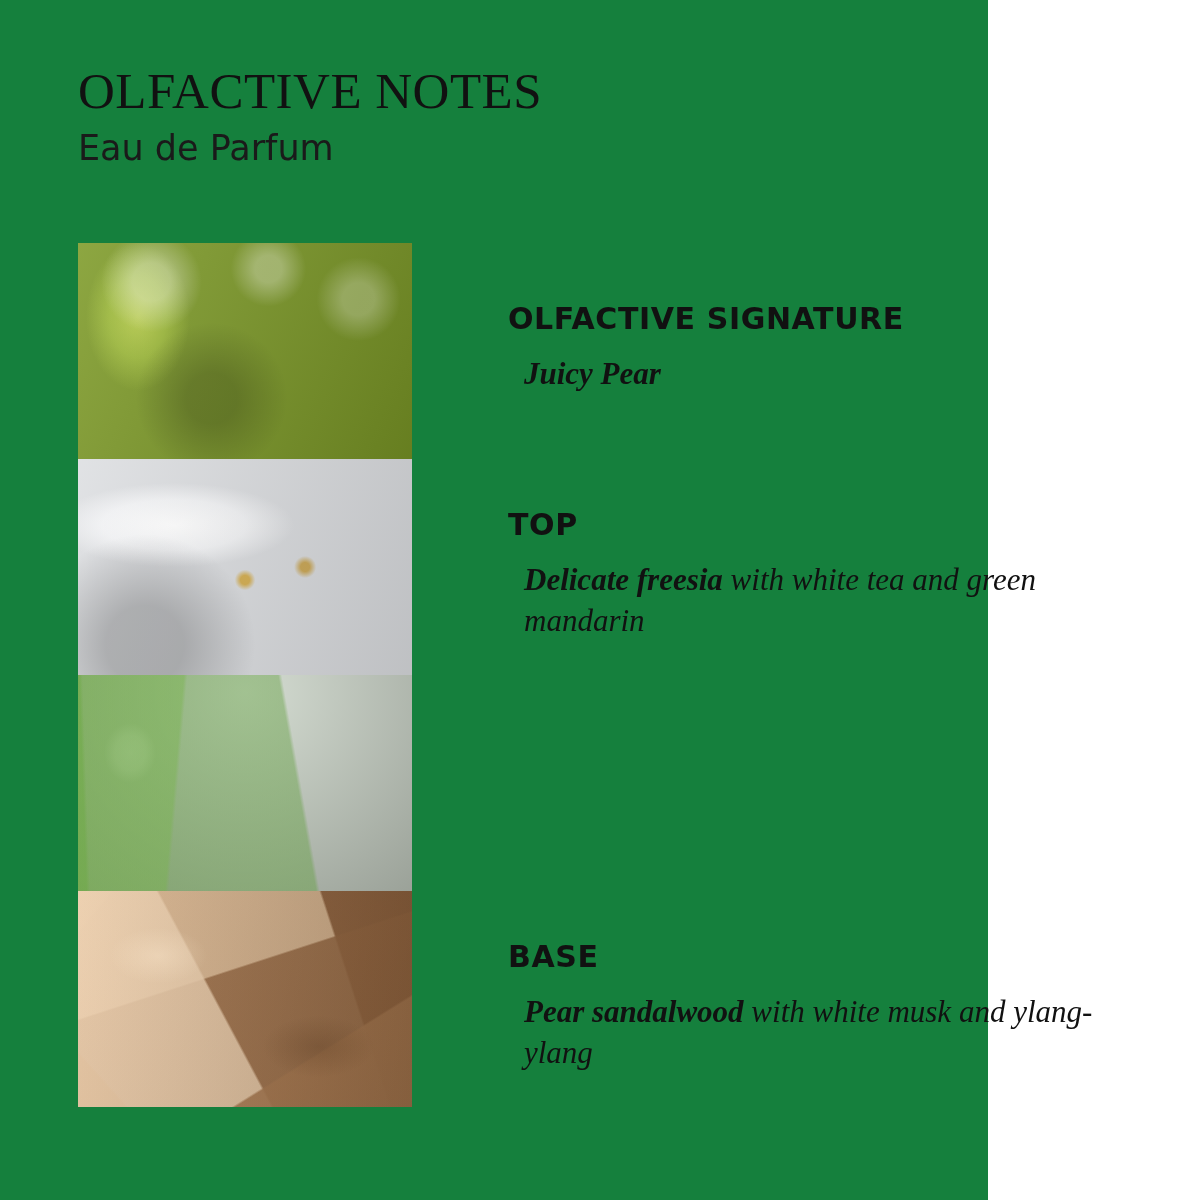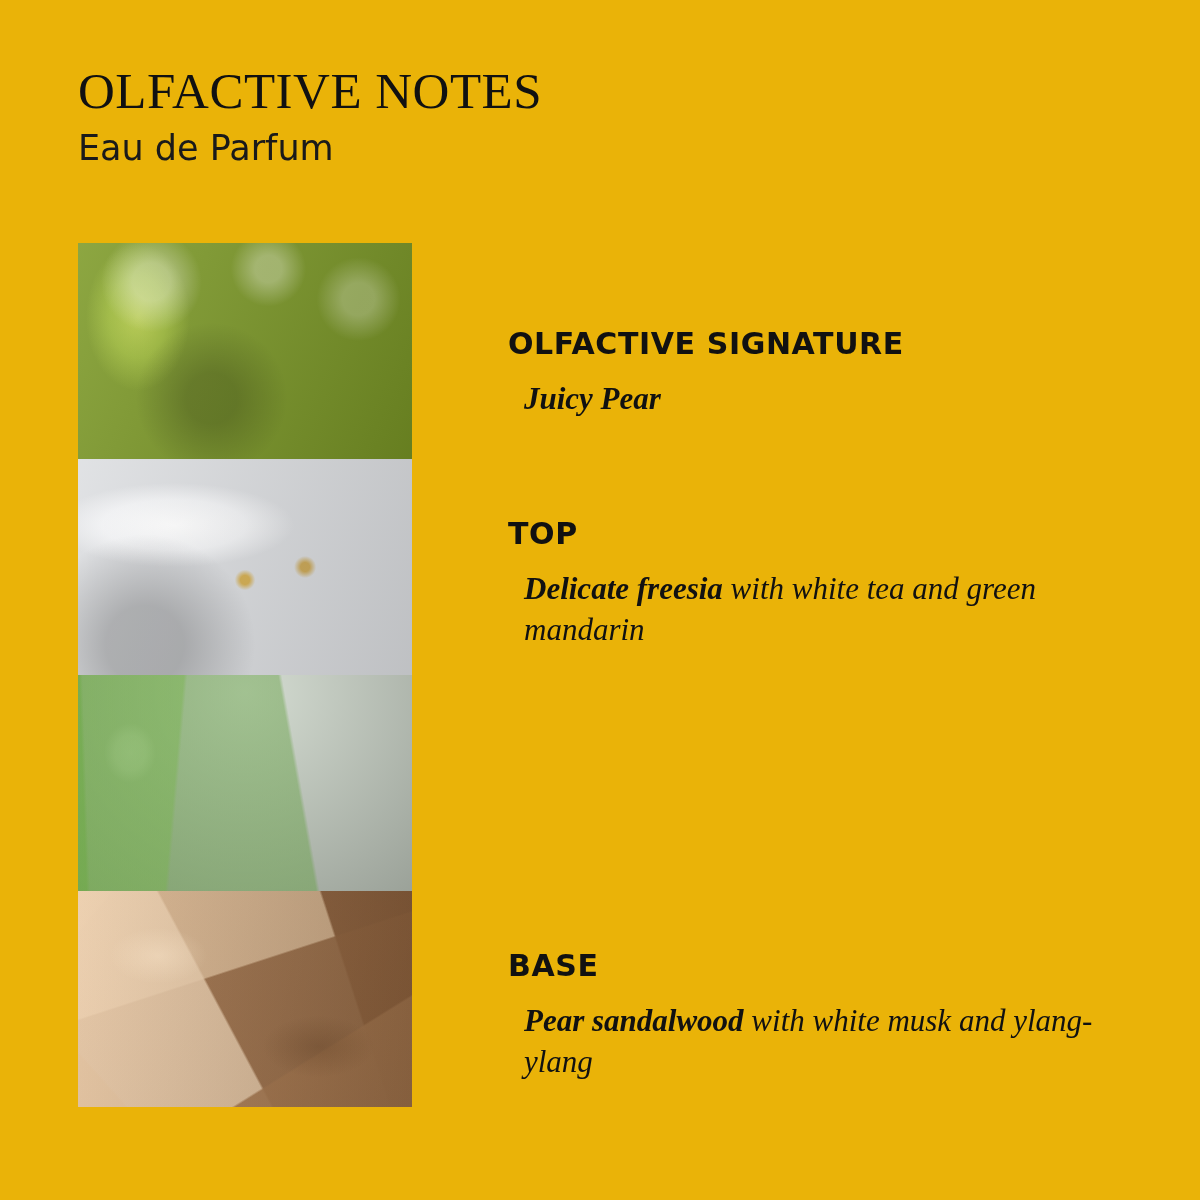--- a/index.html
+++ b/index.html
@@ -10,23 +10,23 @@
   body {
     width: 1200px;
     height: 1200px;
     font-family: "Liberation Sans", sans-serif;
     color: #111111;
     overflow: hidden;
     position: relative;
   }
   .page {
     position: relative;
-    width: 1200px;
+    width: 988px;
     height: 1200px;
-    background: #eab308;
+    background: #15803d;
   }
 
   
   .header {
     position: absolute;
     left: 78px;
     top: 62px;
   }
   .title {
     font-family: "Liberation Serif", serif;
@@ -51,21 +51,21 @@
   
   .notes {
     position: absolute;
     left: 78px;
     top: 243px;
     width: 1050px;
   }
   .note-row {
     position: relative;
     display: flex;
-    align-items: center;
+    align-items: flex-start;
     height: 216px;
   }
   .thumb {
     width: 334px;
     height: 216px;
     flex: 0 0 334px;
     overflow: hidden;
     position: relative;
     background: #dcdcdc;
   }

